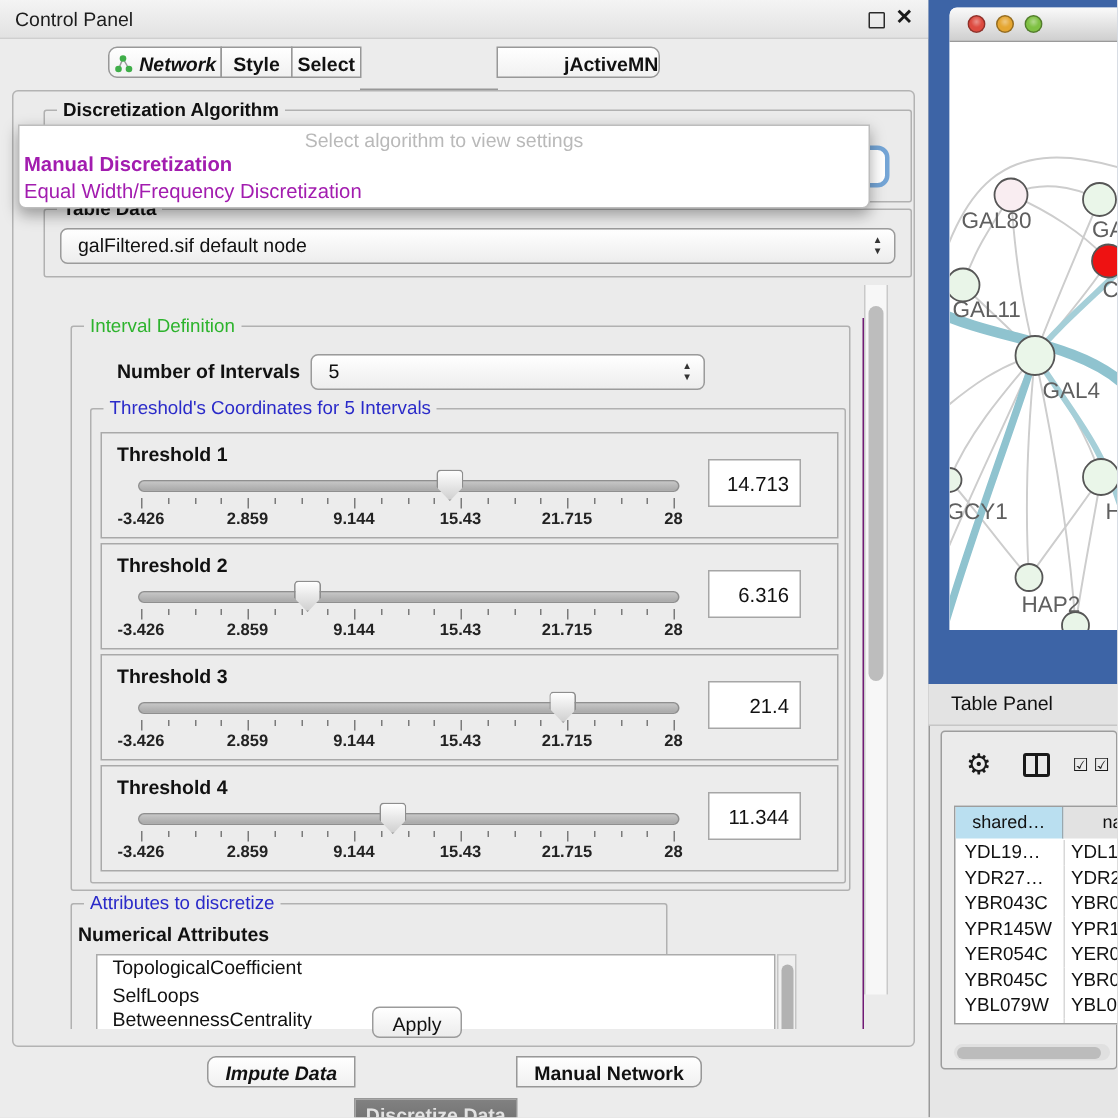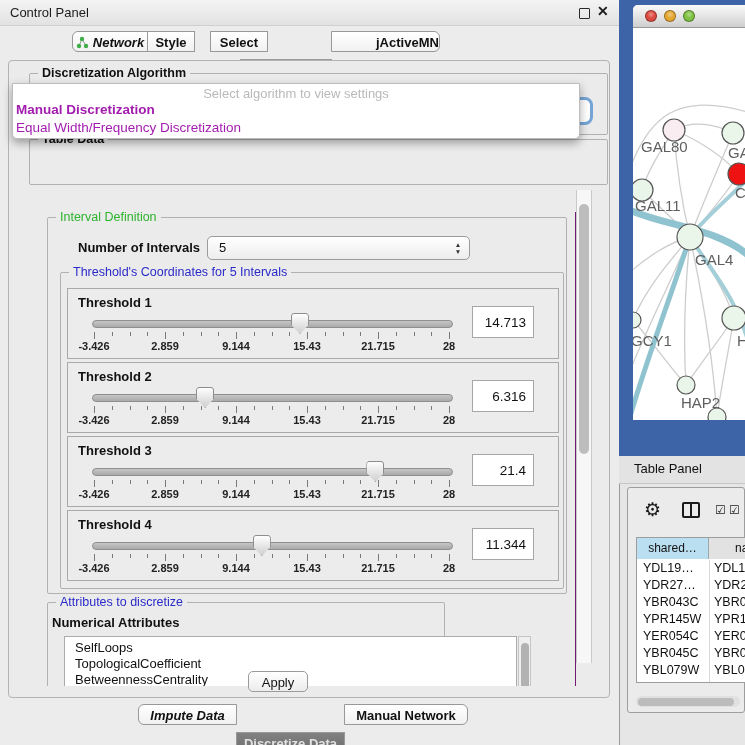--- a/index.html
+++ b/index.html
@@ -101,34 +101,40 @@
 
     <div class="abs" id="top-tabs" style="left:72px;top:31px;height:21px;">
         <div class="seg first" style="left: 0px; width: 76px; margin-left: 0px;"><span class="net-ico"><svg width="13" height="13">
               <line x1="6" y1="3" x2="3" y2="10" stroke="#9a9a9a"></line>
               <line x1="6" y1="3" x2="10" y2="10" stroke="#9a9a9a"></line>
               <circle cx="6" cy="3" r="2.2" fill="#3fae49"></circle>
               <circle cx="3" cy="10" r="2.2" fill="#3fae49"></circle>
               <circle cx="10" cy="10" r="2.2" fill="#3fae49"></circle>
             </svg></span><span>Network</span></div>
         <div class="seg" style="left: 75px; width: 48px; margin-left: 0px;"><span>Style</span></div>
-        <div class="seg" style="left: 122px; width: 58px; margin-left: 16px;"><span>Select</span></div>
+        <div class="seg" style="left: 122px; width: 47px; margin-left: 0px;"><span>Select</span></div>
         <div class="seg sel" style="left: 168px; width: 92px; margin-left: 0px;"><span>Cyni Toolbox</span></div>
         <div class="seg last" style="left: 259px; width: 109px; margin-left: 0px; padding-left: 44px;"><span>jActiveMNodules</span></div>
       </div>
 
     <div class="abs cp-body">
 
       <div class="group" style="left:20px;top:12px;width:579px;height:62px;">
         <div class="group-label lbl-black">Discretization Algorithm</div>
       </div>
       <div class="abs focus-frag" style="left:544px;top:36px;"></div>
 
       <div class="group" style="left:20px;top:78px;width:579px;height:46px;">
         <div class="group-label lbl-black">Table Data</div>
+        <div class="combo" style="left:10px;top:12px;width:557px;">
+          <span class="txt">galFiltered.sif default node</span>
+          <span class="steppers">
+            <span>▲</span><br><span>▼</span>
+          </span>
+        </div>
       </div>
 
       <div class="abs viewport" style="left:20px;top:128px;">
 
         <div class="group" style="left:18px;top:5px;width:520px;height:377px;">
           <div class="group-label lbl-green">Interval Definition</div>
           <div class="abs" style="left:30px;top:22px;font-size:13px;font-weight:bold;color:#111;">Number of Intervals</div>
           <div class="combo" style="left:159px;top:18px;width:263px;">
             <span class="txt">5</span>
             <span class="steppers">
@@ -272,22 +278,22 @@
                   <div class="th-value">11.344</div>
                 </div>
               </div>
           </div>
         </div>
 
         <div class="group" style="left:18px;top:390px;width:398px;height:100px;">
           <div class="group-label lbl-blue">Attributes to discretize</div>
           <div class="abs" style="left:4px;top:12px;font-size:13px;font-weight:bold;color:#111;">Numerical Attributes</div>
           <div class="attr-list" id="attr-list">
+              <div class="attr-item">TopologicalCoefficient</div>
               <div class="attr-item" style="padding-top: 3px;">SelfLoops</div>
-              <div class="attr-item">TopologicalCoefficient</div>
               <div class="attr-item">BetweennessCentrality</div>
             </div>
           <div class="attr-scroll">
               <div class="thumb"></div>
             </div>
         </div>
       </div>
 
       <div class="abs vscroll" style="left:567px;top:129px;">
           <div class="thumb"></div>

